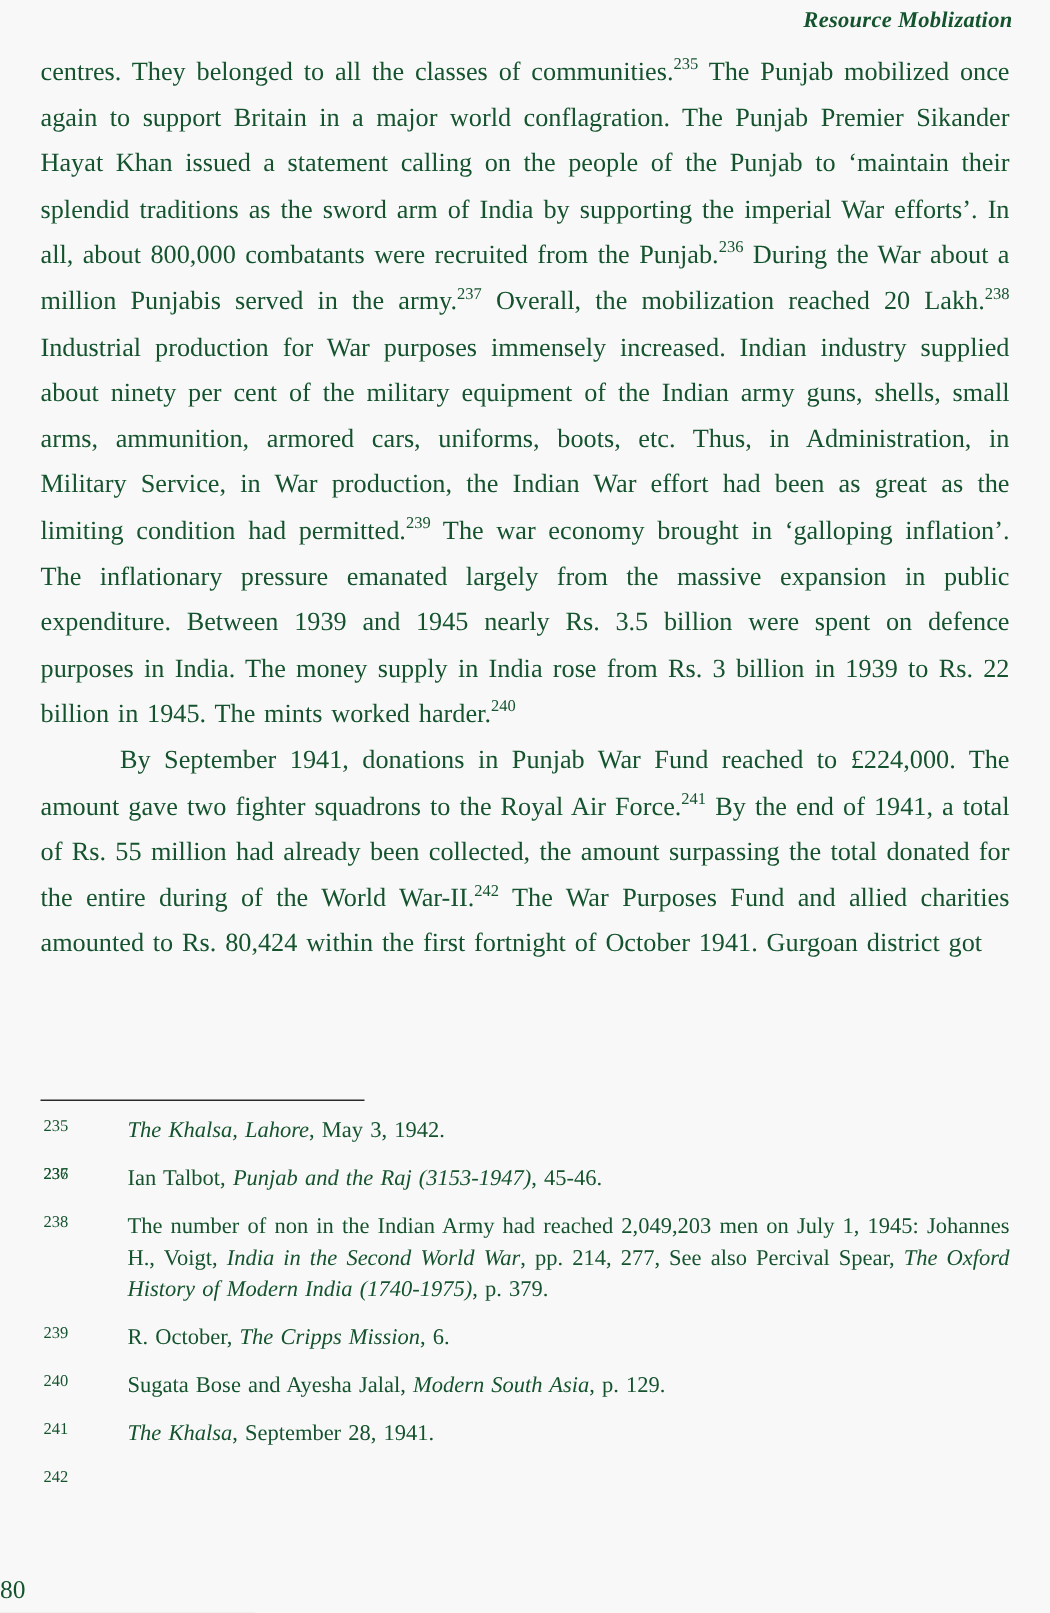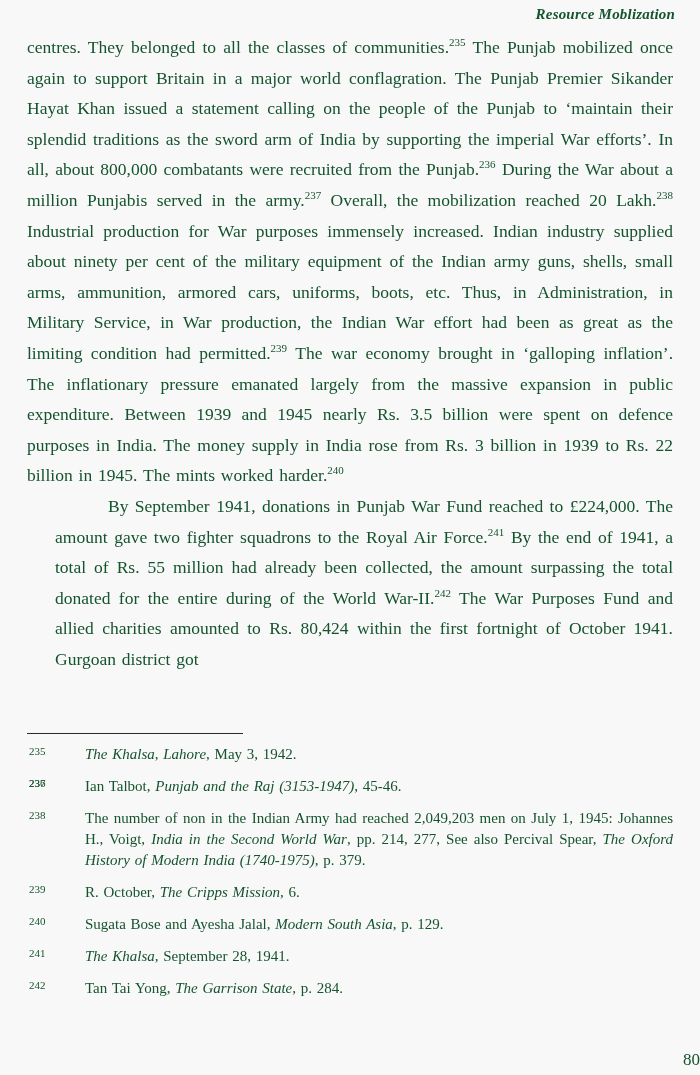--- a/index.html
+++ b/index.html
@@ -26,21 +26,21 @@
     position: absolute;
     top: 32px;
     left: 27px;
     width: 646px;
     font-size: 17.5px;
     line-height: 30.6px;
     text-align: justify;
     word-spacing: 1.5px;
   }
   p.body-para { margin: 0; }
-  p.body-para.indent { text-indent: 53px; margin-left: 28px; }
+  p.body-para.indent { text-indent: 53px; }
   sup.fn-ref {
     font-size: 11px;
     line-height: 0;
     vertical-align: super;
     word-spacing: 0;
   }
   .fn-sep {
     position: absolute;
     top: 733px;
     left: 27px;
@@ -69,21 +69,21 @@
     top: -3px;
     font-size: 11px;
     word-spacing: 0;
   }
   .fn-text em, .fn-text .it { font-style: italic; }
   .page-number {
     position: absolute;
     top: 1050px;
     left: 0;
     width: 100%;
-    text-align: right;
+    text-align: left;
     font-size: 17px;
   }
 </style>
 </head>
 <body>
 
 <div class="page">
   <div class="running-header">Resource Moblization</div>
 
   <div class="body-block" id="body-block">
@@ -94,17 +94,17 @@
   <div class="fn-sep"></div>
 
   <div class="footnotes" id="footnotes">
       <div class="fn-row"><span class="fn-num">235</span><span class="fn-text"><em>The Khalsa, Lahore</em><span>, May 3, 1942.</span></span></div>
       <div class="fn-row"><span class="fn-num">236</span></div>
       <div class="fn-row"><span class="fn-num">237</span><span class="fn-text"><span>Ian Talbot, </span><em>Punjab and the Raj (3153-1947)</em><span>, 45-46.</span></span></div>
       <div class="fn-row"><span class="fn-num">238</span><span class="fn-text"><span>The number of non in the Indian Army had reached 2,049,203 men on July 1, 1945: Johannes H., Voigt, </span><em>India in the Second World War</em><span>, pp. 214, 277, See also Percival Spear, </span><em>The Oxford History of Modern India (1740-1975)</em><span>, p. 379.</span></span></div>
       <div class="fn-row"><span class="fn-num">239</span><span class="fn-text"><span>R. October, </span><em>The Cripps Mission</em><span>, 6.</span></span></div>
       <div class="fn-row"><span class="fn-num">240</span><span class="fn-text"><span>Sugata Bose and Ayesha Jalal, </span><em>Modern South Asia</em><span>, p. 129.</span></span></div>
       <div class="fn-row"><span class="fn-num">241</span><span class="fn-text"><em>The Khalsa</em><span>, September 28, 1941.</span></span></div>
-      <div class="fn-row"><span class="fn-num">242</span><span class="fn-text"><span>Tan Tai Yong, </span><em>The Garrison State</em><span>, p. 284.</span></span></div>
+      <div class="fn-row"><span class="fn-num">242</span></div>
     </div>
 
   <div class="page-number">80</div>
 </div>
 
 </body></html>

